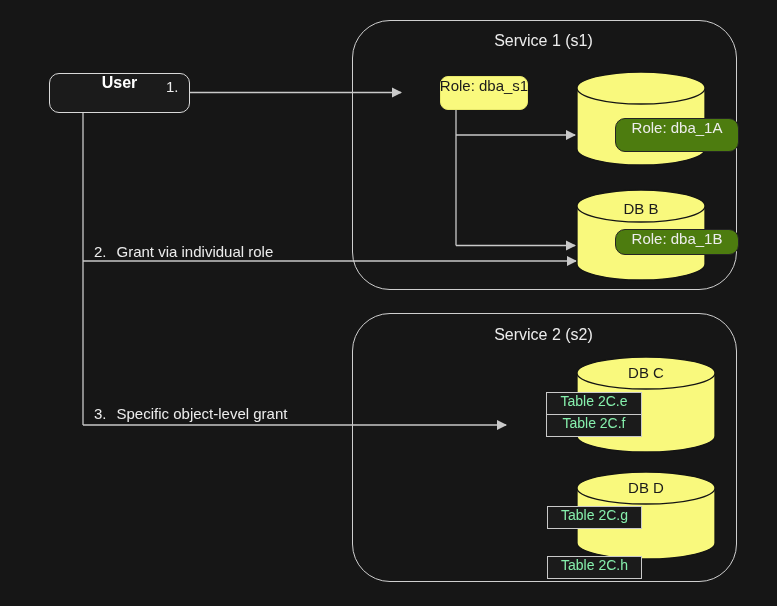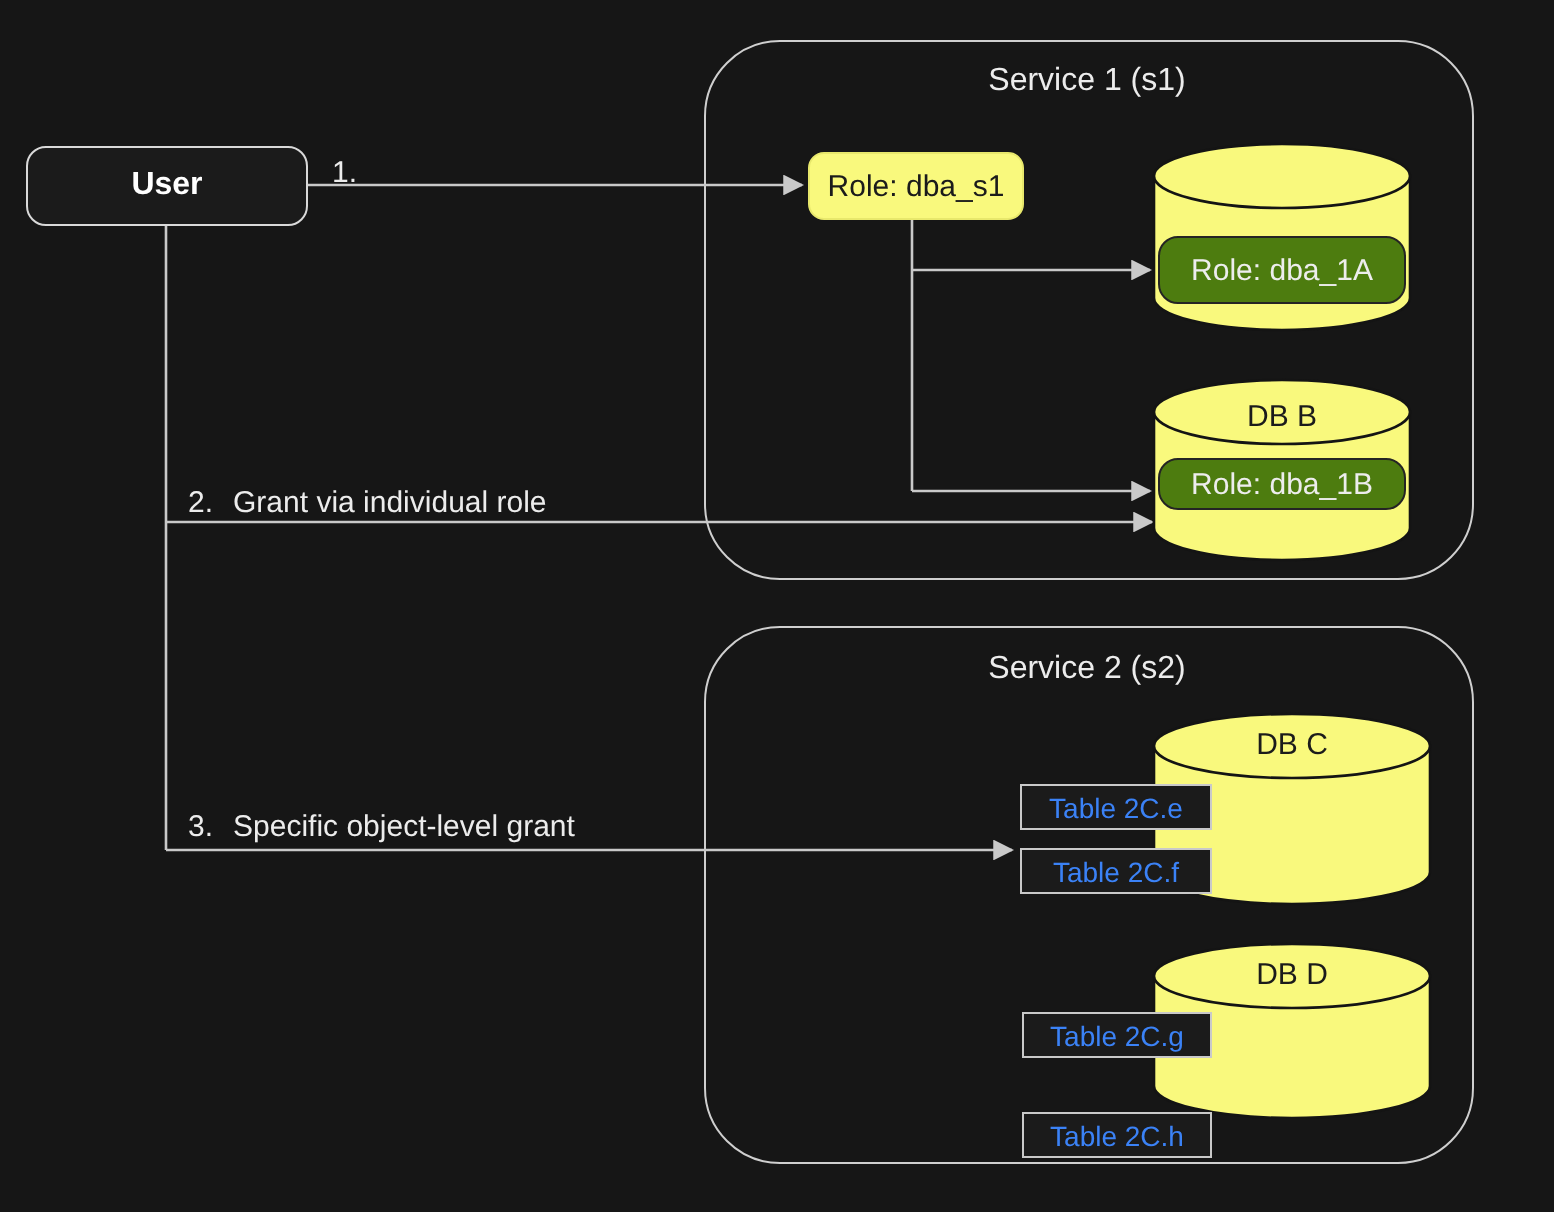--- a/index.html
+++ b/index.html
@@ -10,38 +10,38 @@
   .svg-layer{position:absolute;left:0;top:0;z-index:2;}
   .container{
     position:absolute;border:1px solid #cfcfcf;border-radius:38px;
     background:transparent;z-index:1;
   }
   .svc-title{
     position:absolute;z-index:3;color:#ececec;font-size:16px;
     text-align:center;white-space:nowrap;
   }
   .node{
-    position:absolute;z-index:3;display:flex;align-items:center;justify-content:center;
-    white-space:nowrap;box-sizing:border-box;
+    position:absolute;z-index:3;display:flex;align-items:flex-start;justify-content:center;
+    white-space:nowrap;box-sizing:border-box;margin-left:36px;
   }
   .user-box{
     background:#1b1b1b;border:1.5px solid #d9d9d9;border-radius:10px;
     color:#ffffff;font-weight:bold;font-size:16px;
   }
   .yellow-box{
     background:#f9f97d;border:1px solid #e8e86c;border-radius:8px;
     color:#1b1b1b;font-size:15px;
   }
   .dark-role-box{
     background:#4d7c0f;border:1px solid #242424;border-radius:10px;
     color:#ededed;font-size:15px;
   }
   .table-box{
     background:#1b1b1b;border:1px solid #c9c9c9;
-    color:#3b82f6;font-size:14px;
+    color:#86efac;font-size:14px;
   }
   .db-label{
     position:absolute;z-index:3;color:#1b1b1b;font-size:15px;
     text-align:center;white-space:nowrap;
   }
   .edge-label{
     position:absolute;z-index:3;color:#ececec;font-size:15px;
     display:flex;gap:10px;white-space:nowrap;
   }
 </style>
@@ -105,39 +105,39 @@
   </div>
   <div class="edge-label" style="left:94px;top:243px;">
     <span>2.</span>
     <span>Grant via individual role</span>
   </div>
   <div class="edge-label" style="left:94px;top:405px;">
     <span>3.</span>
     <span>Specific object-level grant</span>
   </div>
 
-  <div class="node yellow-box" style="left:404px;top:76px;width:108px;height:34px;">
+  <div class="node yellow-box" style="left:404px;top:76px;width:88px;height:34px;">
     <span>Role: dba_s1</span>
   </div>
 
   <div class="db-label" style="left:601px;top:78px;width:80px;margin-top:40px;">DB A</div>
   <div class="node dark-role-box" style="left:579px;top:118px;width:124px;height:34px;">
     <span>Role: dba_1A</span>
   </div>
 
   <div class="db-label" style="left:601px;top:200px;width:80px;">DB B</div>
   <div class="node dark-role-box" style="left:579px;top:229px;width:124px;height:26px;">
     <span>Role: dba_1B</span>
   </div>
 
   <div class="db-label" style="left:606px;top:364px;width:80px;">DB C</div>
   <div class="node table-box" style="left:510px;top:392px;width:96px;height:23px;">
     <span>Table 2C.e</span>
   </div>
-  <div class="node table-box" style="left:510px;top:424px;width:96px;height:23px;">
+  <div class="node table-box" style="left:510px;top:414px;width:96px;height:23px;">
     <span>Table 2C.f</span>
   </div>
 
   <div class="db-label" style="left:606px;top:479px;width:80px;">DB D</div>
   <div class="node table-box" style="left:511px;top:506px;width:95px;height:23px;">
     <span>Table 2C.g</span>
   </div>
   <div class="node table-box" style="left:511px;top:556px;width:95px;height:23px;">
     <span>Table 2C.h</span>
   </div>

